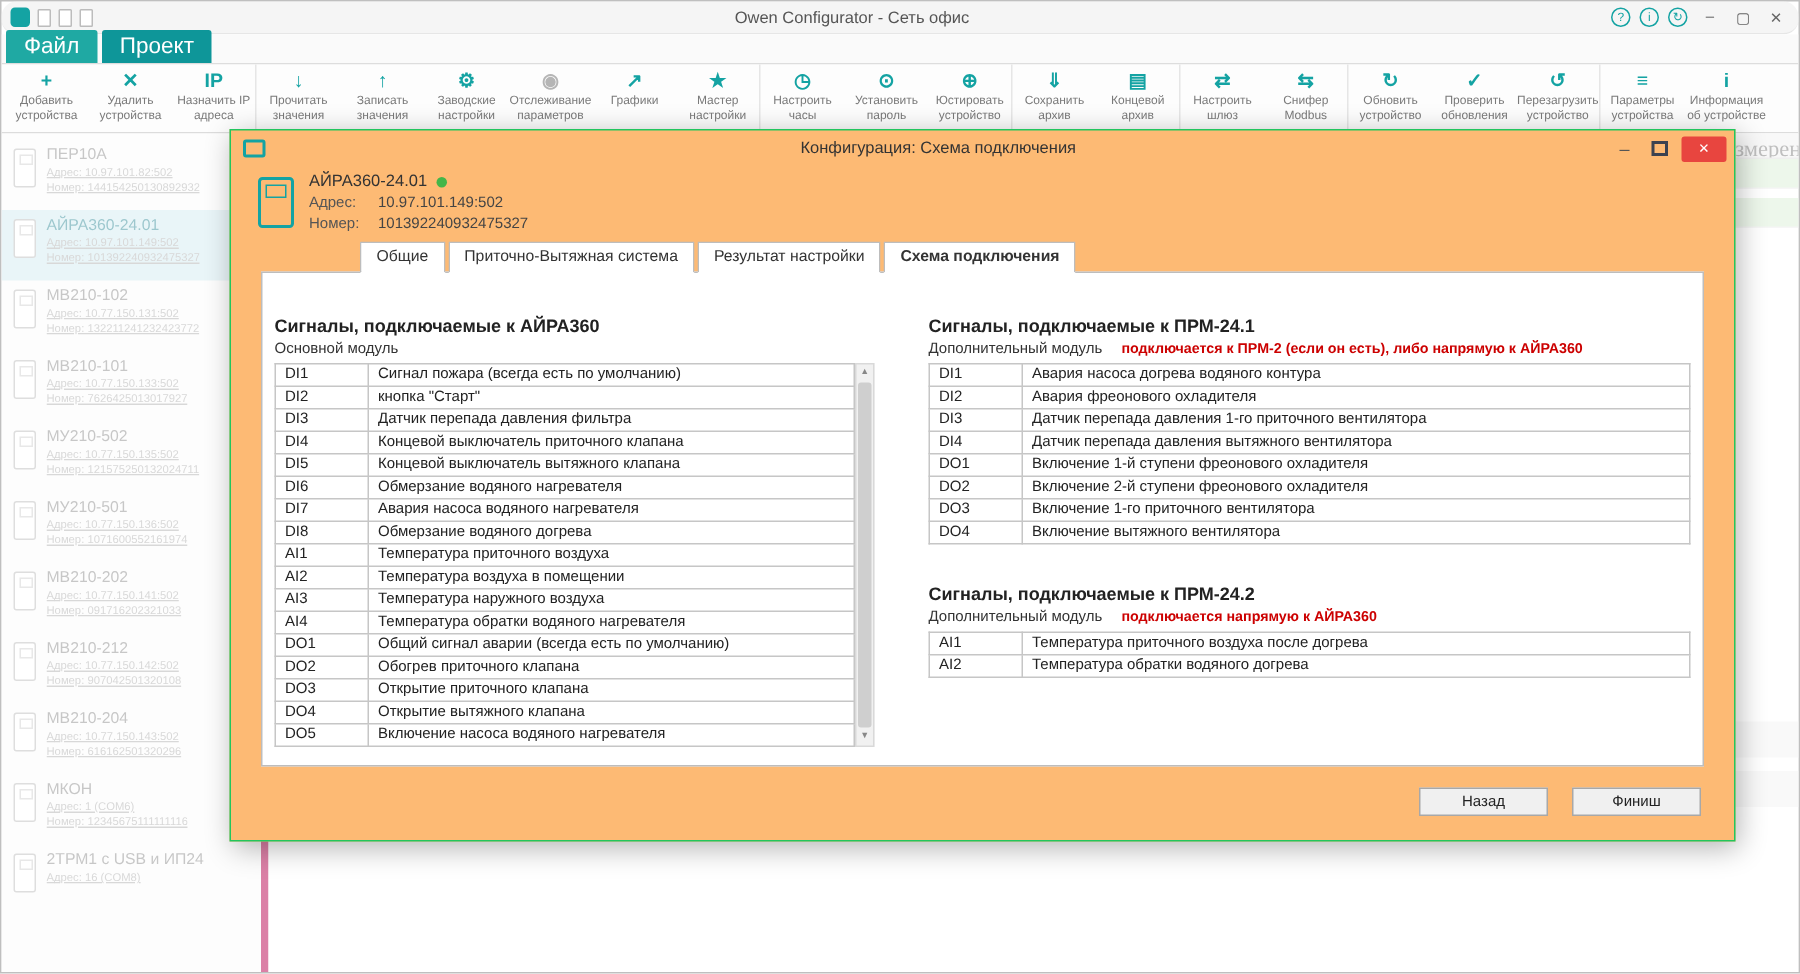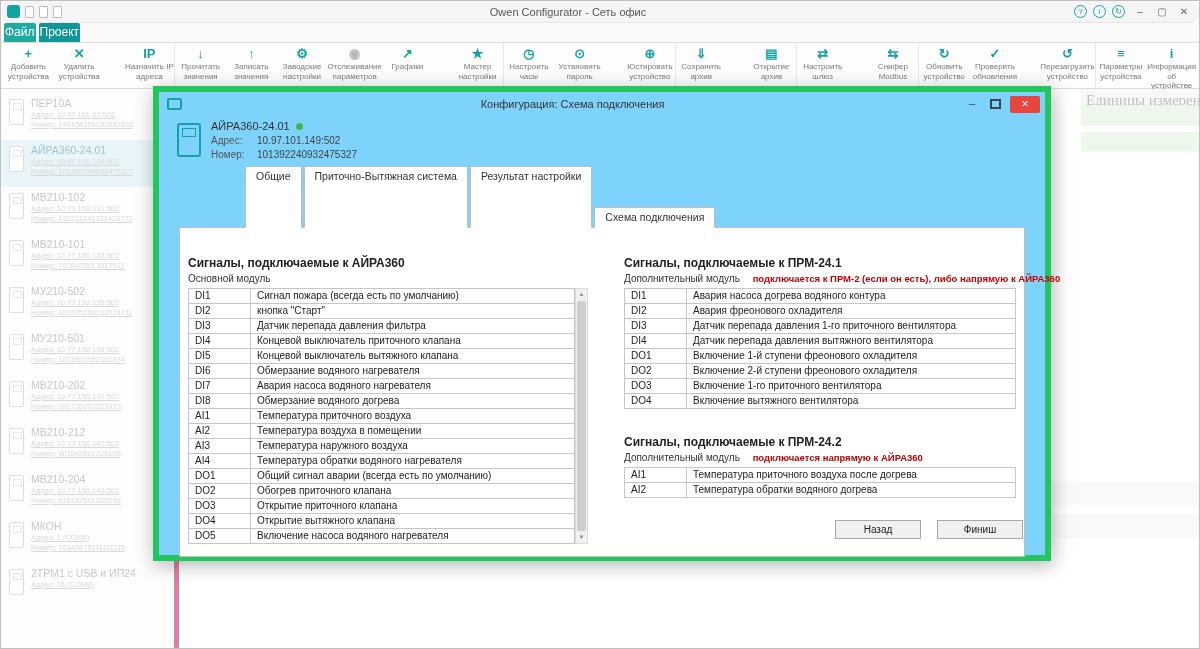--- a/index.html
+++ b/index.html
@@ -11,27 +11,27 @@
   .tb-left { display:flex; align-items:center; gap:5px; }
   .app-logo { width:13px; height:13px; background:var(--accent,#14a3a3); border-radius:3px; }
   .doc-icon { width:9px; height:12px; border:1px solid #bcbcbc; background:#fff; border-radius:1px; }
   .win-title { flex:1; text-align:center; font-size:11px; color:#555; }
   .tb-right { display:flex; align-items:center; gap:8px; }
   .circ-icon { width:13px; height:13px; border:1px solid var(--accent,#14a3a3); color:var(--accent,#14a3a3); border-radius:50%; font-size:8px; line-height:11px; text-align:center; }
   .win-ctrl { font-size:10px; color:#666; width:14px; text-align:center; cursor:default; }
 
   
   .menu-tabs { height:20px; background:#fafafa; display:flex; align-items:flex-end; padding-left:3px; gap:3px; border-bottom:1px solid #ddd; }
-  .menu-tab { background:var(--tabteal,#1fa9a3); color:#fff; font-size:12px; padding:2px 1px 3px; border-radius:2px 2px 0 0; }
+  .menu-tab { background:var(--tabteal,#1fa9a3); color:#fff; font-size:15px; padding:2px 12px 3px; border-radius:2px 2px 0 0; }
   .menu-tab.active { background:#0e9699; }
 
   
   .toolbar { height:46px; background:#fdfdfd; border-bottom:1px solid #dcdcdc; display:flex; align-items:stretch; padding:0 2px; }
   .tbtn { width:56px; display:flex; flex-direction:column; align-items:center; padding-top:3px; }
-  .tbtn.group-end { border-right:1px solid #e6e6e6;margin-left:20px; }
+  .tbtn.group-end { border-right:1px solid #e6e6e6; }
   .ticon { height:15px; font-size:13px; line-height:15px; color:var(--accent,#14a3a3); font-weight:bold; }
   .ticon.disabled { color:#b5b5b5; }
   .tlabel { font-size:8px; line-height:1.2; color:#7a7a7a; text-align:center; margin-top:1px; }
 
   
   .workspace { display:flex; height:561px; position:relative; }
   .sidebar { width:178px; background:#fbfbfb; border-right:5px solid #be185d; padding-top:4px; overflow:hidden; }
   .dev { display:flex; gap:7px; padding:4px 8px; height:47px; align-items:flex-start; }
   .dev.selected { background:var(--selteal,#d8edf2); }
   .dev-icon { width:15px; height:26px; border:1px solid #c4c4c4; border-radius:2px; margin-top:2px; background:#fff; position:relative; flex:none; }
@@ -43,37 +43,37 @@
   .units-panel { position:absolute; top:0; right:0; width:118px; }
   .units-header { height:17px; background:#f3f3f3; border-bottom:1px solid #e2e2e2; border-left:1px solid #e9e9e9; font-size:15px; color:#8a8a8a; padding:3px 4px; white-space:nowrap; overflow:hidden;font-family:Liberation Serif, serif; }
   .units-row { height:20px; border-bottom:1px solid #eee; }
   .units-row.green { background:var(--rowgreen,#def0da); }
   .units-gap { height:6px; }
   .faint-rows { position:absolute; right:0; top:392px; width:150px; }
   .faint-row { height:24px; background:#f4f4f4; margin-bottom:9px; }
   .overlay { position:absolute; inset:0; background:rgba(255,255,255,0.45); z-index:5; pointer-events:none; }
 
   
-  .dialog { position:absolute; left:152px; top:85px; width:898px; height:475px; background:#7dd3fc; border:6px solid #22c55e; box-shadow:2px 4px 18px rgba(0,0,0,0.3); z-index:10; }
+  .dialog { position:absolute; left:152px; top:85px; width:1004px; height:475px; background:#fdba74; border:1px solid #22c55e; box-shadow:2px 4px 18px rgba(0,0,0,0.3); z-index:10; }
   .dlg-titlebar { height:24px; display:flex; align-items:center; padding:0 5px 0 8px; }
   .dlg-icon { width:15px; height:12px; border:2px solid var(--accent,#14a3a3); border-radius:2px; }
   .dlg-title { flex:1; text-align:center; font-size:11px; color:#333; }
   .dlg-min { font-size:12px; color:#555; width:18px; text-align:center; }
   .dlg-max { width:11px; height:10px; border:2px solid #3c4250; margin:0 9px; }
   .dlg-close { width:30px; height:17px; background:var(--closered,#e8453f); color:#fff; font-size:9px; display:flex; align-items:center; justify-content:center; border-radius:2px; }
   .dlg-devinfo { display:flex; gap:10px; margin:4px 0 0 18px; }
   .dlg-devicon { width:24px; height:34px; border:2px solid var(--accent,#14a3a3); border-radius:3px; position:relative; margin-top:3px; flex:none; }
   .dlg-devicon::after { content:""; position:absolute; top:3px; left:3px; right:3px; height:7px; border:1px solid var(--accent,#14a3a3); }
   .ddi-name-row { font-size:11px; color:#333; display:flex; align-items:center; gap:6px; }
   .status-dot { width:7px; height:7px; border-radius:50%; background:var(--okgreen,#43b649); }
   .ddi-line { font-size:10px; color:#444; margin-top:3px; display:flex; }
   .ddi-label { width:46px; color:#555; }
   .dlg-tabs { display:flex; margin:6px 0 0 86px; position:relative; z-index:2; margin-bottom:-1px; }
   .dlg-tab { font-size:10.5px; color:#333; background:#fff; border:1px solid #bdbdbd; padding:3px 10px 4px; margin-right:2px; border-radius:1px 1px 0 0; border-bottom:1px solid #fff; }
-  .dlg-tab.active { font-weight:normal;margin-top:41px; }
+  .dlg-tab.active { font-weight:bold; }
   .dlg-content { margin:0 20px; border:1px solid #bdbdbd; height:330px; background:#fff; display:flex; gap:36px; padding:28px 8px 0 8px; }
   .col-left { width:400px; flex:none; }
   .col-right { flex:1; min-width:0; }
   .sec-title { font-size:12px; font-weight:bold; color:#222; }
   .sec-sub { font-size:10px; color:#333; margin-top:3px; white-space:nowrap; }
   .sec-note { color:var(--warnred,#cc0000); font-weight:bold; font-size:9.5px; margin-left:10px; }
   .sec2 { margin-top:26px; }
   .tbl-wrap { position:relative; margin-top:4px; }
   .tbl-wrap.scrollable { padding-right:13px; }
   table.sig { width:100%; border-collapse:collapse; }
@@ -180,21 +180,21 @@
       <span class="tlabel">Юстировать устройство</span>
     </div>
 
     <div class="tbtn">
       <span class="ticon">⇓</span>
       <span class="tlabel">Сохранить архив</span>
     </div>
 
     <div class="tbtn group-end">
       <span class="ticon">▤</span>
-      <span class="tlabel">Открытие архив</span>
+      <span class="tlabel">Концевой архив</span>
     </div>
 
     <div class="tbtn">
       <span class="ticon">⇄</span>
       <span class="tlabel">Настроить шлюз</span>
     </div>
 
     <div class="tbtn group-end">
       <span class="ticon">⇆</span>
       <span class="tlabel">Снифер Modbus</span>

